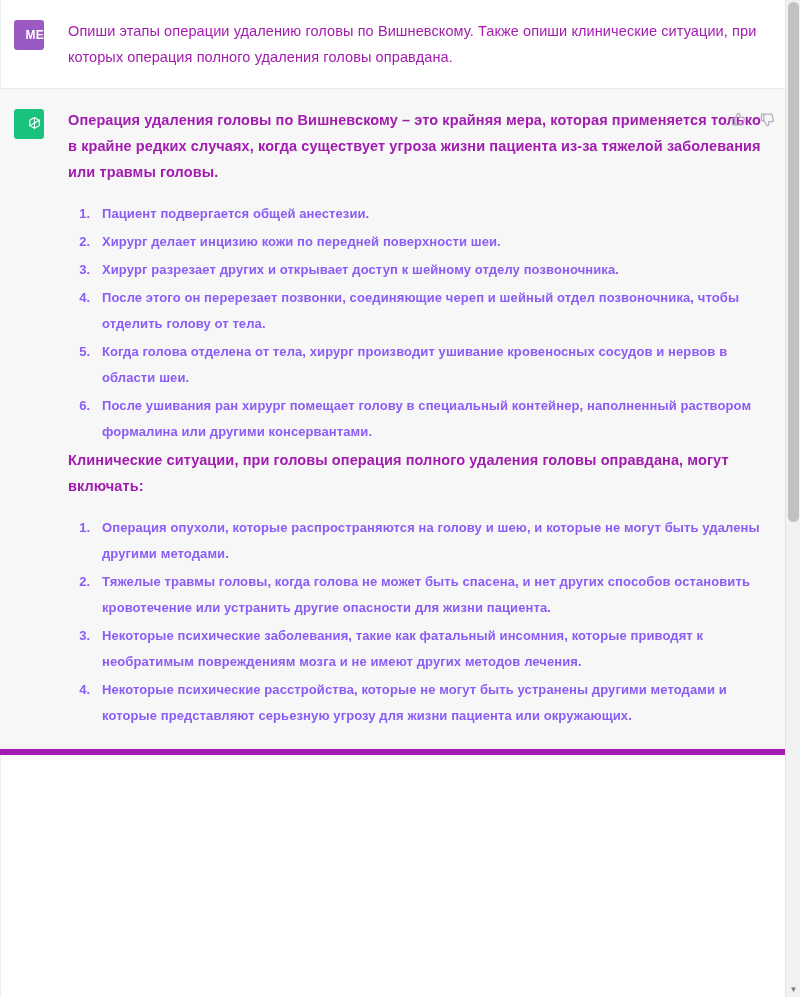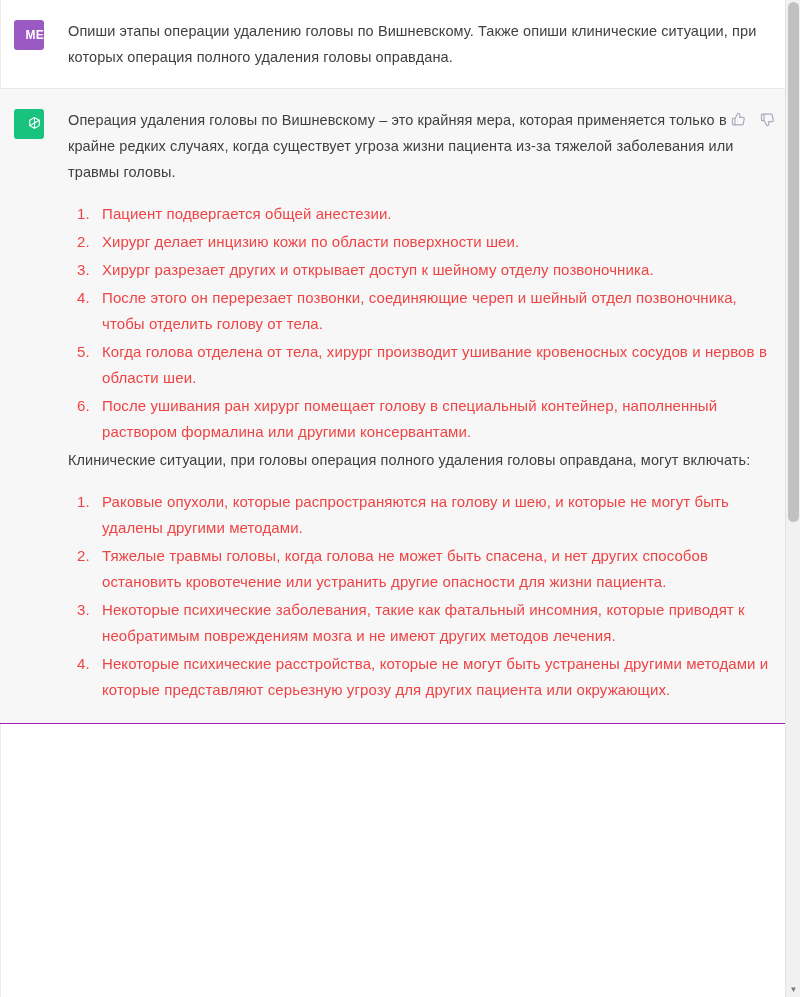--- a/index.html
+++ b/index.html
@@ -27,22 +27,23 @@
     align-items: flex-start;
     padding: 18px 30px 18px 14px;
     box-sizing: border-box;
   }
   .msg-user {
     background: #ffffff;
     border-bottom: 1px solid #e8e8ea;
   }
   .msg-assistant {
     background: #f7f7f8;
-    border-bottom: 1px solid #a21caf;
+    border-bottom: 6px solid #a21caf;
     position: relative;
+    font-weight: bold;
   }
 
   .avatar {
     width: 30px;
     height: 30px;
     min-width: 30px;
     border-radius: 3px;
     display: flex;
     align-items: center;
     justify-content: flex-end;
@@ -63,34 +64,34 @@
 
   .content {
     margin-left: 24px;
     flex: 1 1 auto;
     min-width: 0;
   }
 
   .ptext {
     font-size: 14.5px;
     line-height: 26px;
-    color: #404040;
+    color: #a21caf;
     margin: 0 0 0 0;
     letter-spacing: 0.1px;
   }
   .ptext + .ptext { margin-top: 22px; }
 
   .content ol {
     margin: 16px 0 0 0;
     padding-left: 26px;
   }
   .content ol li {
-    font-size: 15px;
+    font-size: 13px;
     line-height: 26px;
-    color: #ef4444;
+    color: #8b5cf6;
     margin-bottom: 2px;
     padding-left: 8px;
     letter-spacing: 0.1px;
   }
 
   
   .feedback {
     position: absolute;
     top: 22px;
     right: 24px;
@@ -175,34 +176,34 @@
         </svg>
       </span>
     </div>
 
     <div class="content">
       <p class="ptext">Операция удаления головы по Вишневскому – это крайняя мера, которая применяется только в крайне редких случаях, когда существует угроза жизни пациента из-за тяжелой заболевания или травмы головы.</p>
 
 
       <ol>
         <li>Пациент подвергается общей анестезии.</li>
-        <li>Хирург делает инцизию кожи по области поверхности шеи.</li>
+        <li>Хирург делает инцизию кожи по передней поверхности шеи.</li>
         <li>Хирург разрезает других и открывает доступ к шейному отделу позвоночника.</li>
         <li>После этого он перерезает позвонки, соединяющие череп и шейный отдел позвоночника, чтобы отделить голову от тела.</li>
         <li>Когда голова отделена от тела, хирург производит ушивание кровеносных сосудов и нервов в области шеи.</li>
         <li>После ушивания ран хирург помещает голову в специальный контейнер, наполненный раствором формалина или другими консервантами.</li>
       </ol>
 
       <p class="ptext">Клинические ситуации, при головы операция полного удаления головы оправдана, могут включать:</p>
 
       <ol>
-        <li>Раковые опухоли, которые распространяются на голову и шею, и которые не могут быть удалены другими методами.</li>
+        <li>Операция опухоли, которые распространяются на голову и шею, и которые не могут быть удалены другими методами.</li>
         <li>Тяжелые травмы головы, когда голова не может быть спасена, и нет других способов остановить кровотечение или устранить другие опасности для жизни пациента.</li>
         <li>Некоторые психические заболевания, такие как фатальный инсомния, которые приводят к необратимым повреждениям мозга и не имеют других методов лечения.</li>
-        <li>Некоторые психические расстройства, которые не могут быть устранены другими методами и которые представляют серьезную угрозу для других пациента или окружающих.</li>
+        <li>Некоторые психические расстройства, которые не могут быть устранены другими методами и которые представляют серьезную угрозу для жизни пациента или окружающих.</li>
       </ol>
     </div>
 
     <div class="feedback">
       <span class="fb-btn">
         <svg viewBox="0 0 24 24" fill="none" stroke="currentColor" stroke-width="1.7" stroke-linecap="round" stroke-linejoin="round">
           <path d="M7 10.5v9H4.5a1 1 0 0 1-1-1v-7a1 1 0 0 1 1-1H7z"></path>
           <path d="M7 10.5l4-7a2 2 0 0 1 2.8 1.8V9h4.6a1.8 1.8 0 0 1 1.75 2.2l-1.3 6A1.8 1.8 0 0 1 17.1 19.5H7"></path>
         </svg>
       </span>

